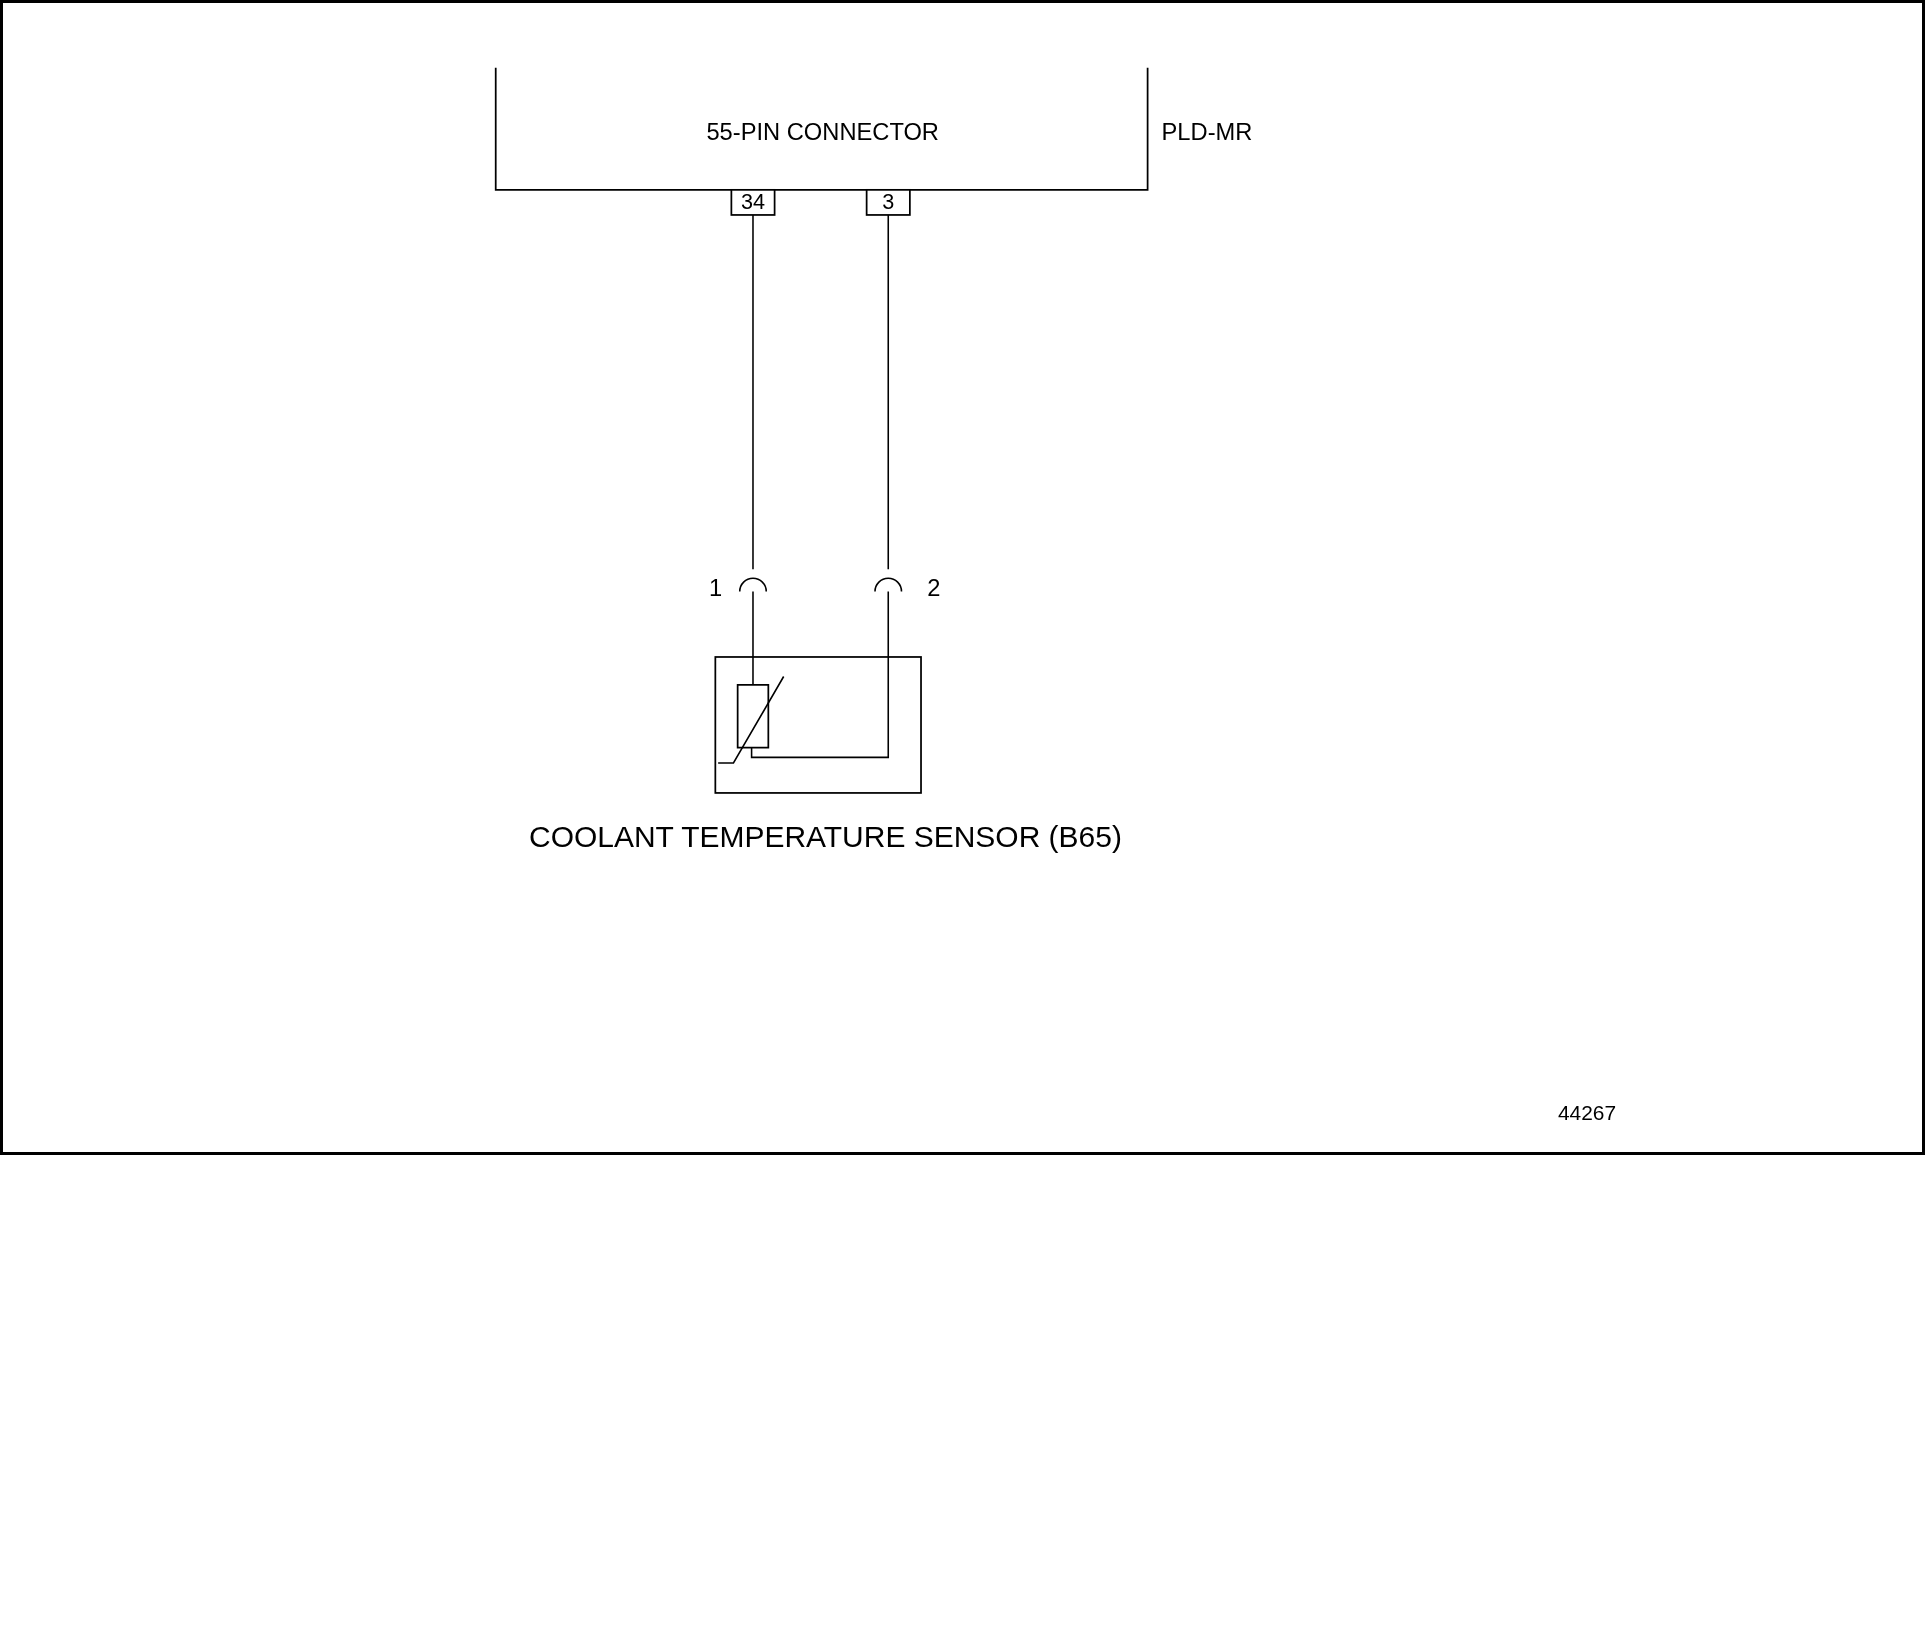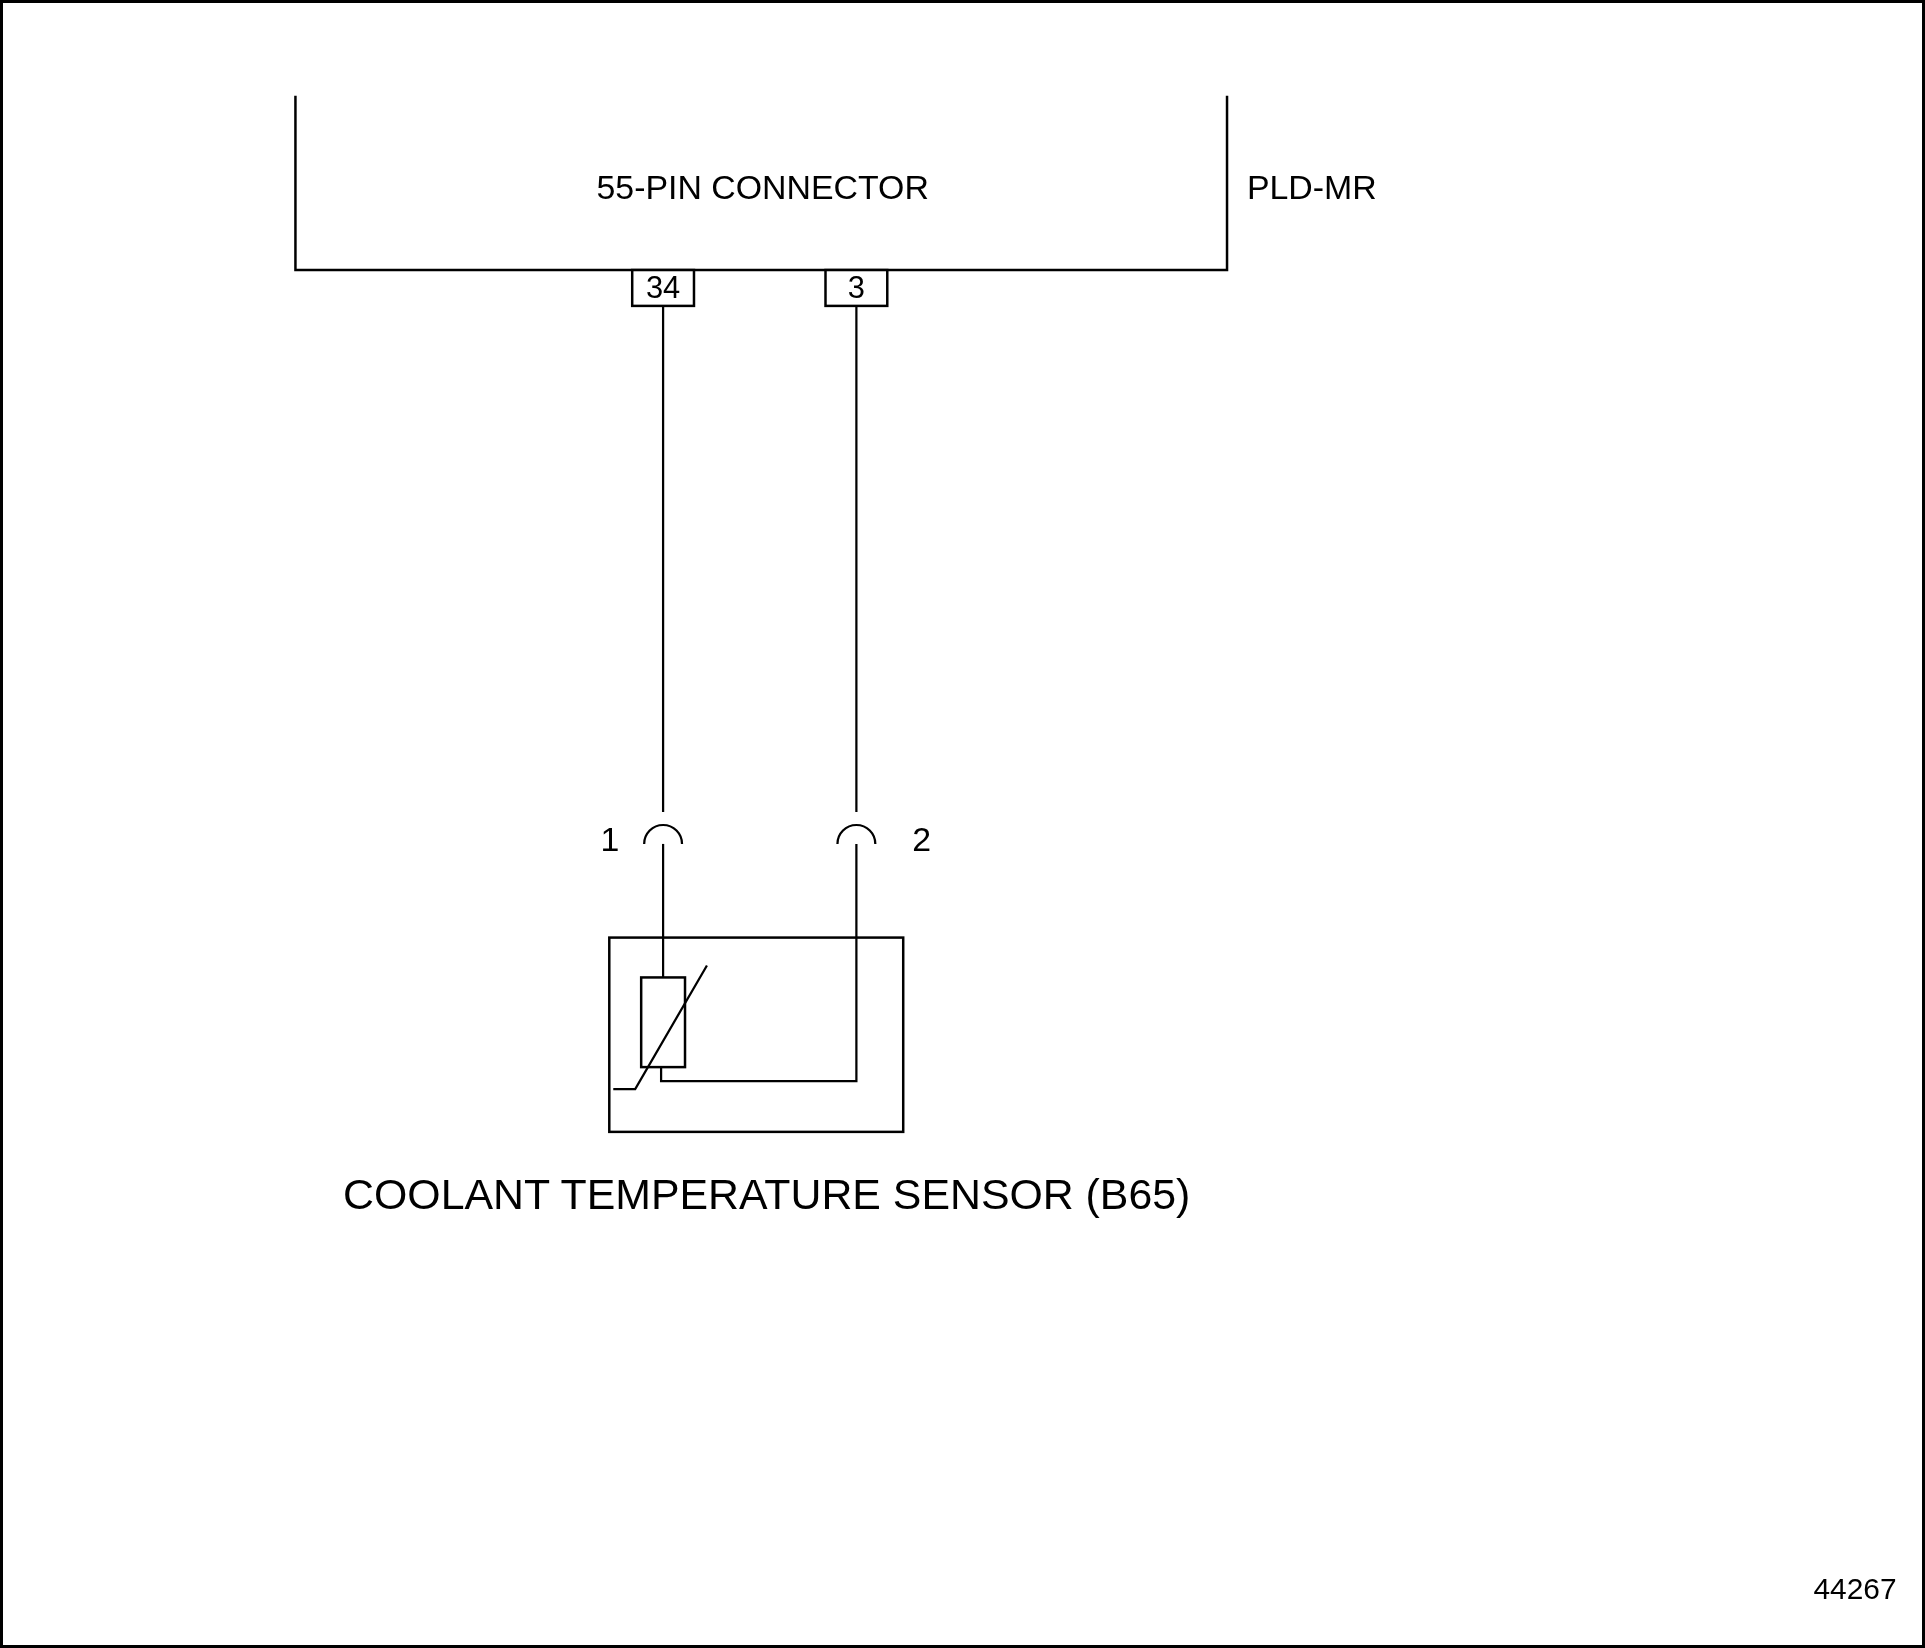--- a/index.html
+++ b/index.html
@@ -2,21 +2,21 @@
 <html><head>
 <meta charset="utf-8">
 <style>
   html, body {
     margin: 0;
     padding: 0;
     background: #ffffff;
   }
   .frame {
     width: 1925px;
-    height: 1648px;
+    height: 1155px;
     box-sizing: border-box;
     border: 3px solid #000000;
     background: #ffffff;
     position: relative;
     font-family: "Liberation Sans", sans-serif;
   }
   svg {
     display: block;
     width: 100%;
     height: 100%;

